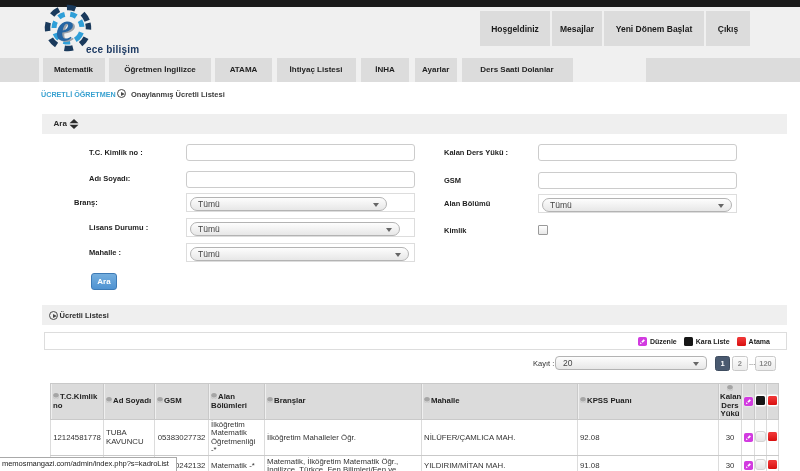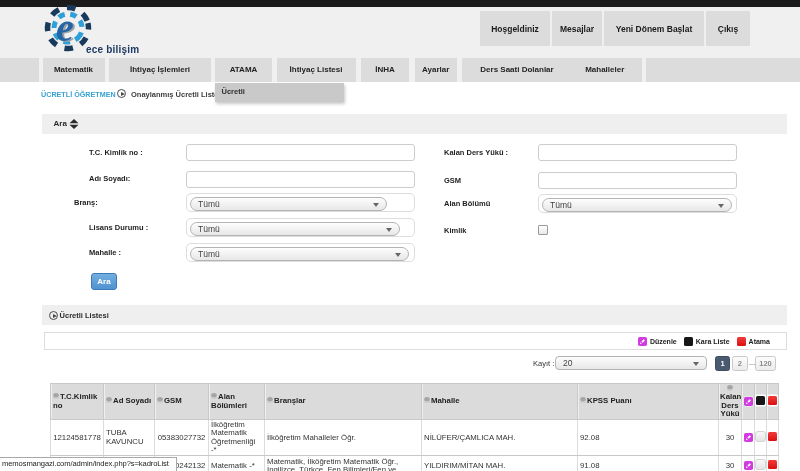--- a/index.html
+++ b/index.html
@@ -15,21 +15,21 @@
 .crumb{top:90px;height:13px;font-size:7.5px;font-weight:bold}
 .circicon{display:inline-block;width:9px;height:9px;border:1px solid #4a4a4a;border-radius:50%;position:relative;vertical-align:-2px}
 .circicon:after{content:"";position:absolute;left:3px;top:2px;border-left:4px solid #4a4a4a;border-top:2.5px solid transparent;border-bottom:2.5px solid transparent}
 .bar{left:42px;width:745px;height:20.5px;background:#efefef;font-size:8px;font-weight:bold;color:#2b2b2b;display:flex;align-items:center}
 .dd{left:215px;top:83px;width:128.5px;z-index:50;box-shadow:1px 2px 3px rgba(0,0,0,.22)}
 .dd .i{height:18.5px;line-height:18.5px;padding-left:6.5px;font-size:7.5px;font-weight:bold;background:#c9c9c9;color:#2e2e2e}
 .dd .i.on{background:#3a9fd3;color:#fff;height:17.5px;line-height:17.5px;position:relative}
 .dd .i.on:after{content:"";position:absolute;left:2px;bottom:0;border-left:4.5px solid transparent;border-right:4.5px solid transparent;border-bottom:4px solid #e8f4fa}
 .lbl{font-size:7.5px;font-weight:bold;color:#1e1e1e;height:10px;line-height:10px}
 .inp{background:#fff;border:1px solid #ccc;border-radius:3px;height:17px}
-.selwrap{background:#fff;border:1px solid #ddd;border-radius:5px;height:19px}
+.selwrap{background:#fff;border:1px solid #ddd;border-radius:0;height:19px}
 .sel{position:absolute;top:3px;left:3px;height:14px;border:1px solid #b3b3b3;border-radius:7px;background:linear-gradient(#fdfdfd,#e7e7e7);font-size:8.5px;color:#444;line-height:13px;padding-left:7px}
 .sel .ar{position:absolute;right:7px;top:5px;width:0;height:0;border:3px solid transparent;border-top:4px solid #666}
 .btn{width:26px;height:17.5px;border:1px solid #3d7ab5;border-radius:3px;background:linear-gradient(#74aede,#4f93d2);color:#fff;font-size:8px;font-weight:bold;text-align:center;line-height:16px}
 .legendbox{left:44px;top:332px;width:743px;height:18px;background:#fff;border:1px solid #ddd;display:flex;align-items:center;justify-content:flex-end;font-size:7px;font-weight:bold;color:#222}
 .sq{display:inline-block;width:9px;height:9px;border-radius:1.5px}
 .kayit{font-size:7.5px;color:#333}
 .pagebtn{position:absolute;font-size:7.5px;font-weight:bold;text-align:center;border:1px solid #c9c9c9;border-radius:2.5px;background:linear-gradient(#fdfdfd,#ebebeb);color:#8a8a8a;height:14.5px;line-height:13.5px}
 table{border-collapse:collapse;table-layout:fixed}
 td,th{border:1px solid #c6c6c6;font-size:7.8px;line-height:8.3px;padding:1px 2px;overflow:hidden;vertical-align:middle}
 th{background:#dbdbdb;font-weight:bold;text-align:left;color:#222;box-shadow:inset 1px 0 0 #efefef;border-color:#c9c9c9}
@@ -52,36 +52,34 @@
   <text x="15" y="37.5" font-family="Liberation Serif,serif" font-style="italic" font-weight="bold" font-size="40" fill="#2565a3">e</text>
 </svg>
 <div class="abs logotext">ece bilişim</div>
 <div class="abs tbtn" style="left:480px;width:70px">Hoşgeldiniz</div>
 <div class="abs tbtn" style="left:552px;width:50px">Mesajlar</div>
 <div class="abs tbtn" style="left:604px;width:100px">Yeni Dönem Başlat</div>
 <div class="abs tbtn" style="left:706px;width:44px">Çıkış</div>
 <div class="abs nav">
   <div class="it" style="left:0;width:38.5px"></div>
   <div class="it" style="left:42.5px;width:62px">Matematik</div>
-  <div class="it" style="left:109px;width:102px">İhtiyaç İşlemleri</div>
+  <div class="it" style="left:109px;width:102px">Öğretmen İngilizce</div>
   <div class="it" style="left:215px;width:57px">ATAMA</div>
   <div class="it" style="left:276.5px;width:79px">İhtiyaç Listesi</div>
   <div class="it" style="left:361px;width:48px">İNHA</div>
   <div class="it" style="left:414.5px;width:42.5px">Ayarlar</div>
   <div class="it" style="left:461.5px;width:111px">Ders Saati Dolanlar</div>
-  <div class="it" style="left:568px;width:73.5px">Mahalleler</div>
   <div class="it" style="left:646px;width:154px"></div>
 </div>
 <div class="abs crumb" style="left:41px;color:#38a1d0;font-size:7.2px">ÜCRETLİ ÖĞRETMEN</div>
 <div class="abs" style="left:117px;top:89px">
     <span class="circicon" style="display:block"></span>
   </div>
 <div class="abs crumb" style="left:131px;color:#3c3c3c;width:110px;white-space:nowrap;overflow:hidden">Onaylanmış Ücretli Listesi</div>
 <div class="abs dd">
-  <div class="i">Ücretli</div>
 </div>
 <div class="abs bar" style="top:113.5px;padding-left:11.5px">Ara&nbsp;<svg width="10" height="10" viewBox="0 0 10 10">
       <path d="M5 0 L9.5 4.2 H0.5Z" fill="#2b2b2b"></path>
       <path d="M5 10 L0.5 5.8 H9.5Z" fill="#2b2b2b"></path>
     </svg></div>
 
 <div class="abs lbl" style="left:89px;top:148px">T.C. Kimlik no :</div>
 <div class="abs lbl" style="left:89px;top:174px">Adı Soyadı:</div>
 <div class="abs lbl" style="left:74px;top:198px">Branş:</div>
 <div class="abs lbl" style="left:89px;top:223px">Lisans Durumu :</div>

